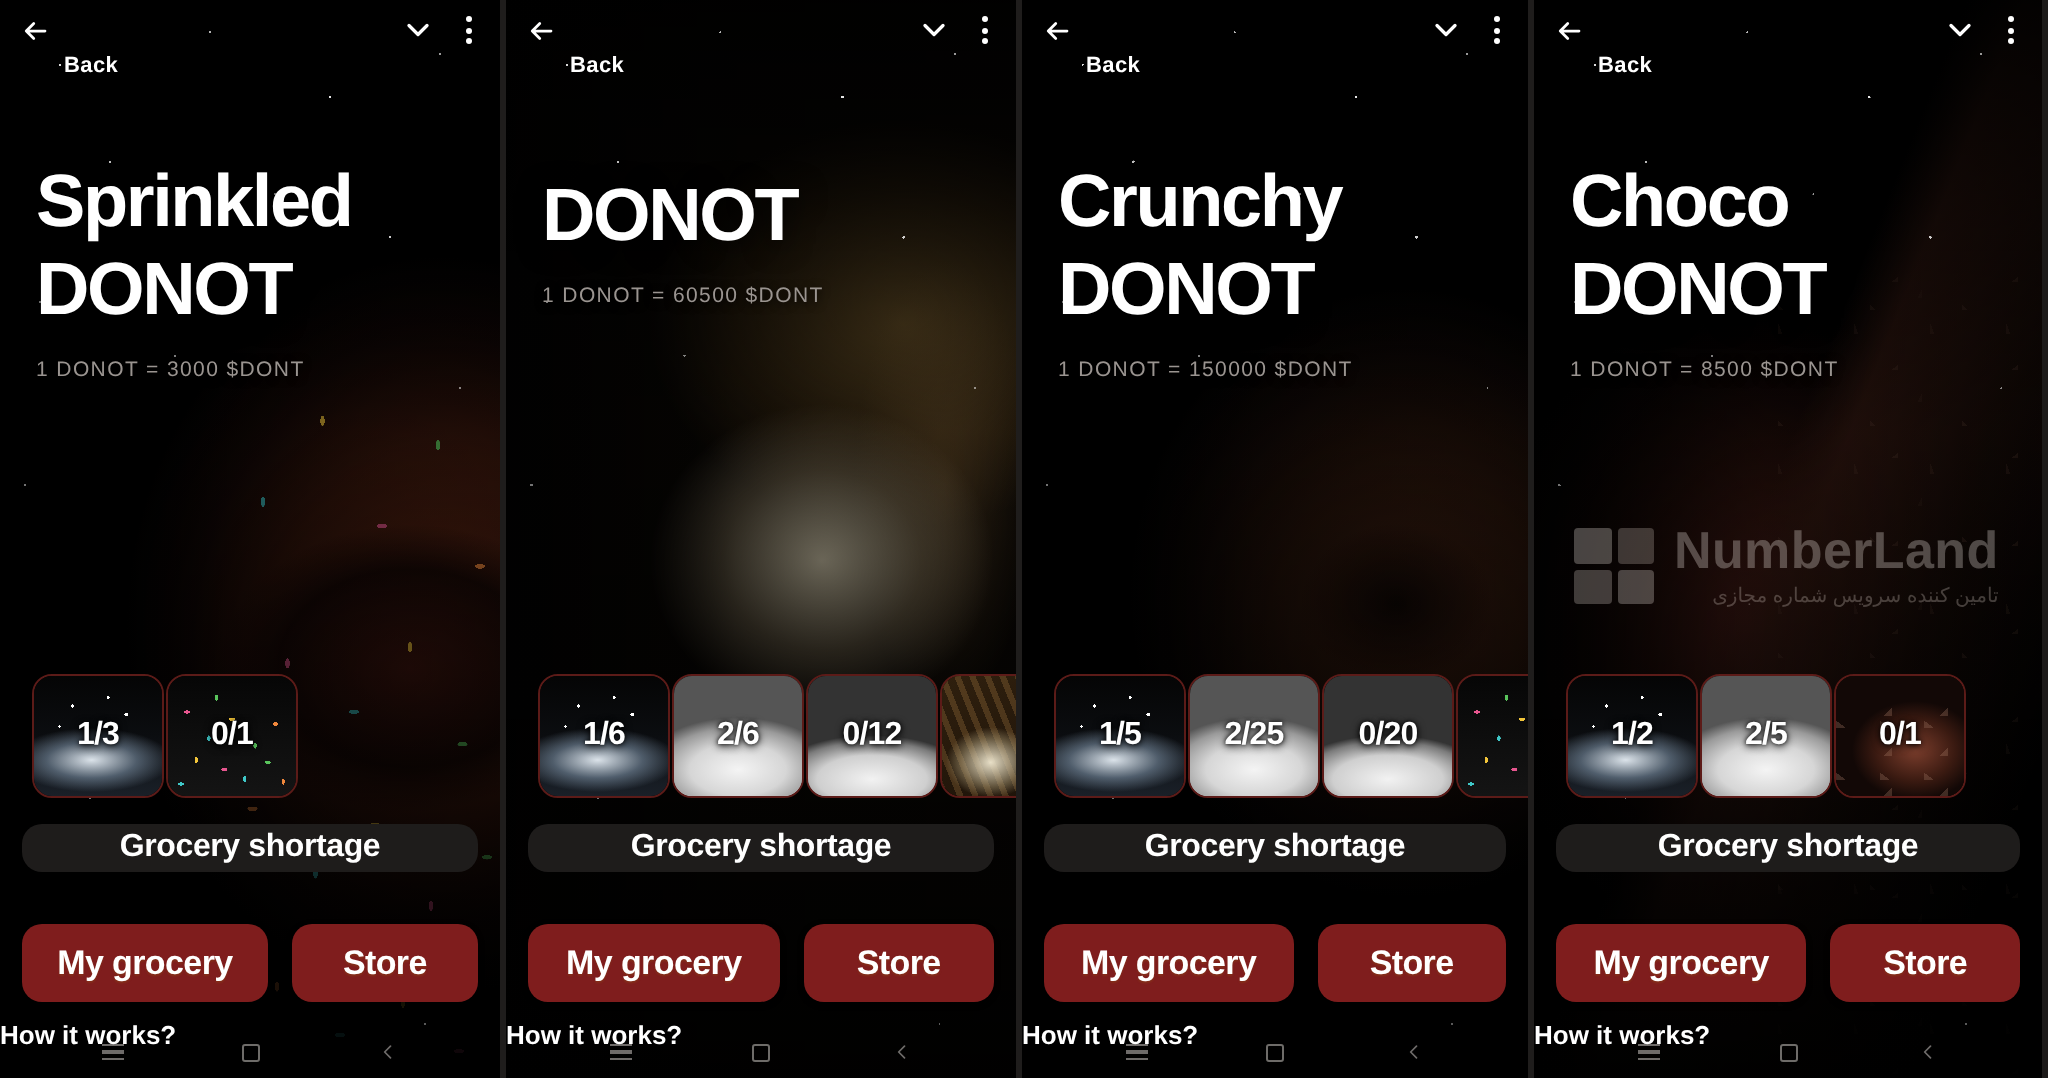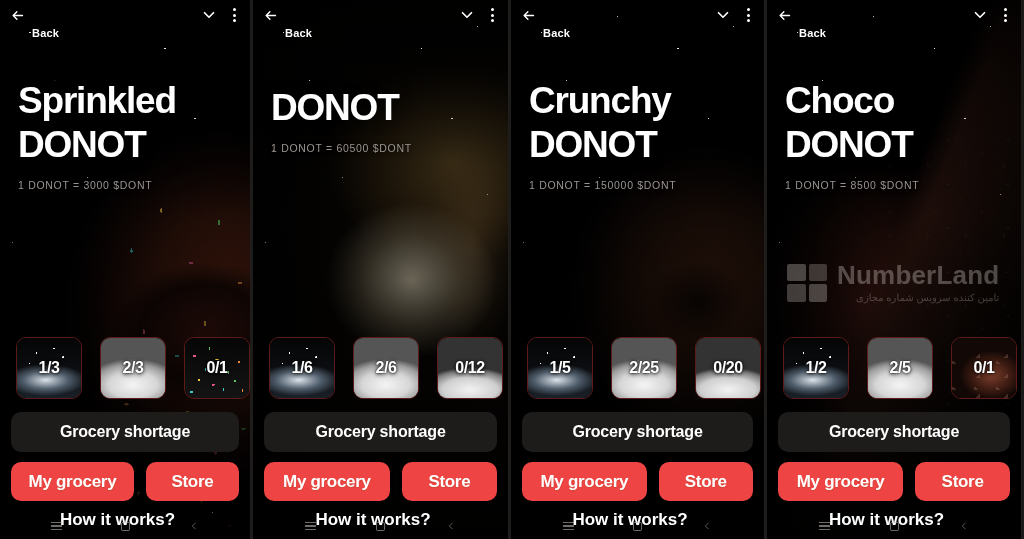--- a/index.html
+++ b/index.html
@@ -188,21 +188,21 @@
     color:#efe7e1; font-size:26px; font-weight:bold; letter-spacing:.2px; line-height:1;
   }
   .wm-sub {
     color:#cfc3bb; font-size:10px; direction:rtl; text-align:right;
     margin-top:4px; letter-spacing:.4px;
   }
 
   
   .thumbs {
     position:absolute; left:0; right:0; top:337px; z-index:10;
-    display:flex; gap:18px;
+    display:flex; gap:1px;
     padding-left:16px;
     overflow:hidden;
   }
   .thumb {
     position:relative;
     width:66px; height:62px; flex:0 0 auto;
     border-radius:10px;
     border:1.5px solid #5c1b18;
     overflow:hidden;
     display:flex; align-items:center; justify-content:center;
@@ -265,52 +265,51 @@
     position:relative; z-index:2;
     color:#fff; font-size:16px; font-weight:bold;
     letter-spacing:-.4px;
     text-shadow:0 1px 4px rgba(0,0,0,.95), 0 0 2px rgba(0,0,0,.9);
   }
 
   
   .shortage-btn {
     position:absolute; z-index:10;
     left:11px; right:11px; top:412px;
-    height:40px;
+    height:24px;
     background:#1e1c1b;
     border-radius:10px;
     display:flex; align-items:center; justify-content:center;
     cursor:pointer;
   }
   .shortage-btn span {
     color:#fff; font-size:16px; font-weight:bold; letter-spacing:-.2px;
   }
   .cta-row {
     position:absolute; z-index:10;
     left:11px; right:11px; top:462px;
     display:flex; gap:12px;
   }
   .cta {
     height:39px; border-radius:10px;
-    background:#ef4444;
+    background:#7f1d1d;
     display:flex; align-items:center; justify-content:center;
     cursor:pointer;
     box-shadow:0 1px 3px rgba(0,0,0,.4);
   }
   .cta-primary { flex:1.32; }
   .cta-secondary { flex:1; }
   .cta span {
     color:#fff; font-size:17px; font-weight:bold; letter-spacing:-.3px;
     text-shadow:0 1px 1px rgba(140,80,20,.35);
   }
   .howitworks {
     position:absolute; z-index:11;
     left:0; right:15px; top:510px;
-    text-align:center;
-    color:#fff; font-size:17px; font-weight:bold;
+    color:#fff; font-size:13px; font-weight:bold;
     cursor:pointer;
   }
 
   
   .navbar {
     position:absolute; z-index:12;
     left:0; right:0; bottom:0; height:26px;
     display:flex; align-items:center; justify-content:space-around;
     padding:0 22px;
   }
@@ -359,24 +358,20 @@
       <div class="title-line2">DONOT</div>
       <div class="rate">1 DONOT = 3000 $DONT</div>
     </div>
 
     <div class="thumbs">
       <div class="thumb">
         <div class="thumb-bg tb-water"></div>
         <div class="thumb-label">1/3</div>
       </div>
       <div class="thumb">
-        <div class="thumb-bg tb-sugar"></div>
-        <div class="thumb-label">2/3</div>
-      </div>
-      <div class="thumb">
         <div class="thumb-bg tb-sprinkle"></div>
         <div class="thumb-label">0/1</div>
       </div>
     </div>
 
     <div class="shortage-btn">
       <span>Grocery shortage</span>
     </div>
     <div class="cta-row">
       <div class="cta cta-primary">

